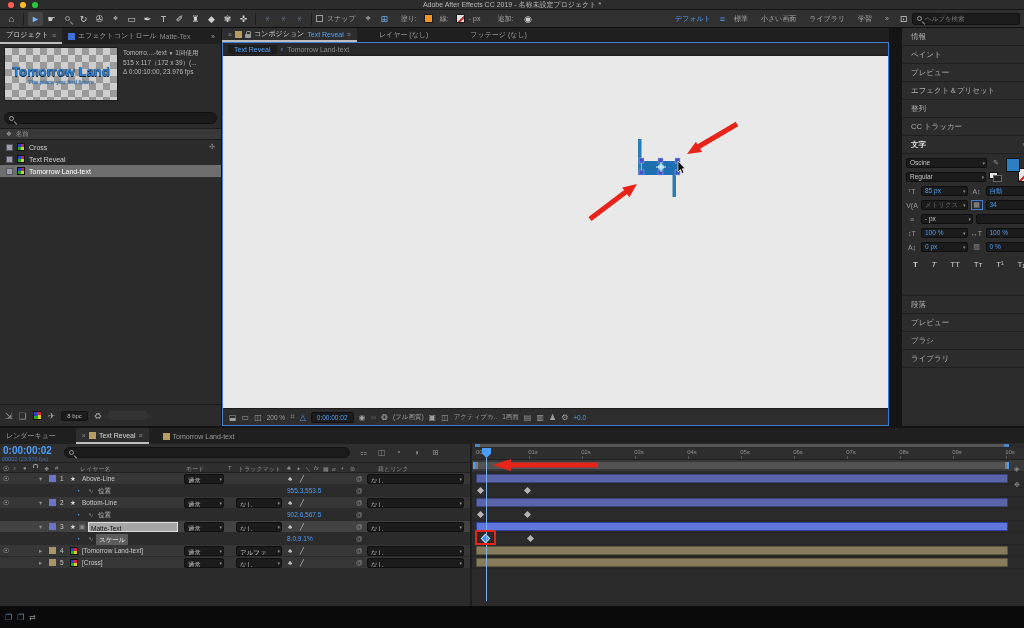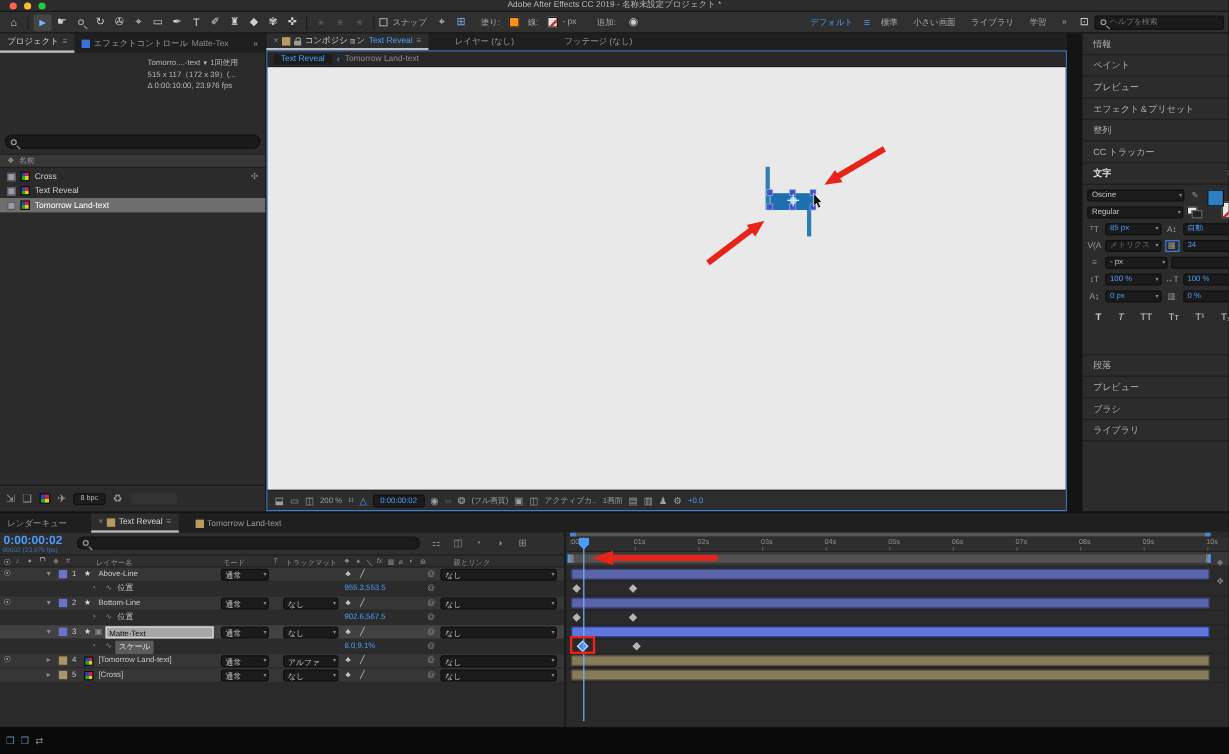--- a/index.html
+++ b/index.html
@@ -186,20 +186,24 @@
         <span>プロジェクト</span>
         <span class="dim">≡</span>
       </span>
       <span class="tab">
         <span class="chip" style="background:#3f6fd8"></span>
         <span>エフェクトコントロール</span>
         <span class="dim">Matte-Tex</span>
       </span>
       <span class="tab" style="margin-left:auto">»</span>
     </div>
+    <div id="pthumb" class="ab">
+      <span class="t1">Tomorrow Land</span>
+      <span class="t2">The place you find future</span>
+    </div>
     <div class="ab pinfo" style="left:123px;top:20px;width:96px">
       <div class="nowrap"><span>Tomorro....-text</span>
         <span style="font-size:5px">▼</span>
         <span>1回使用</span></div>
       <div>515 x 117（172 x 39）(...</div>
       <div>Δ 0:00:10:00, 23.976 fps</div>
     </div>
     <div class="psearch ab">
       <span class="lens"></span>
     </div>

